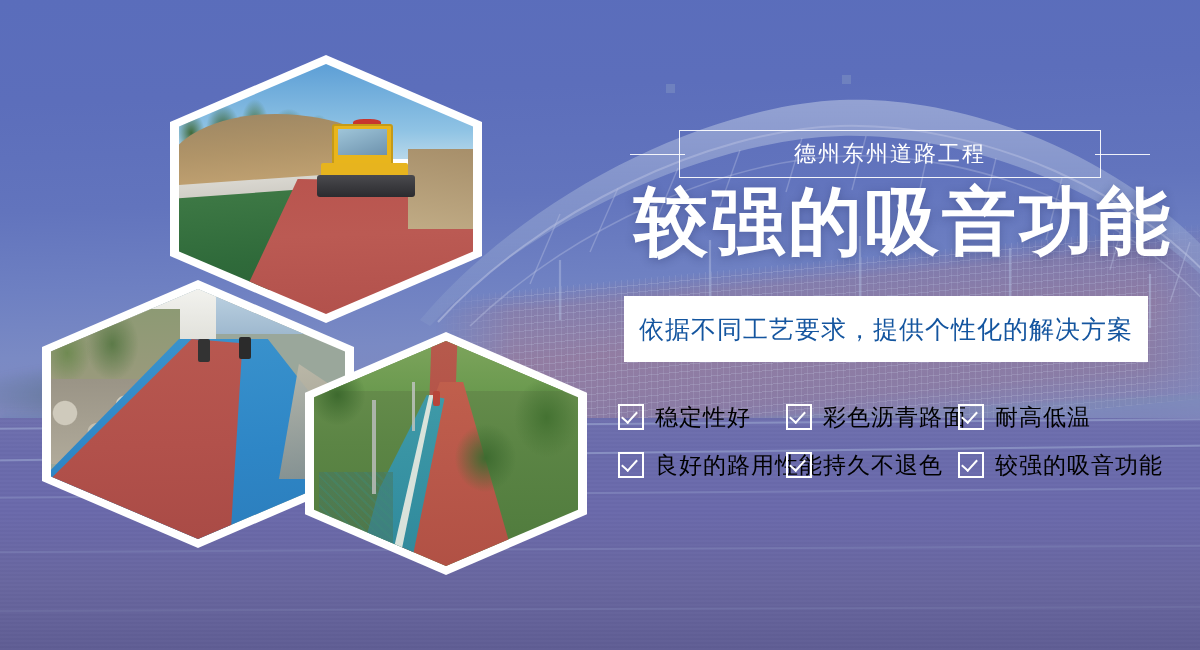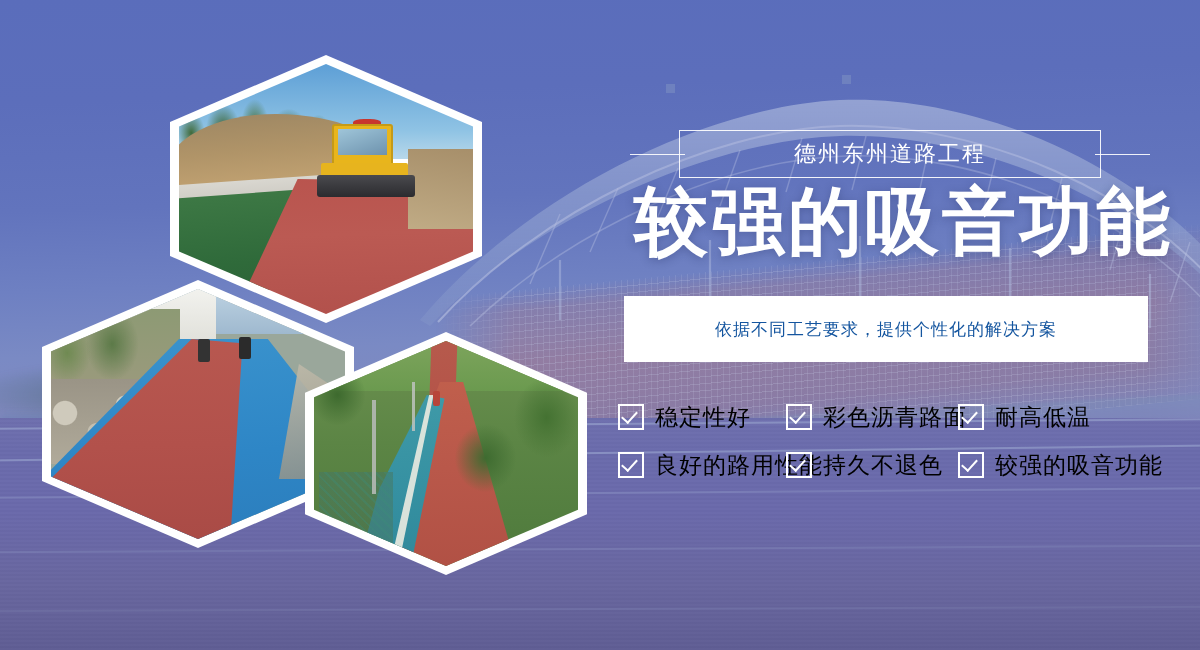--- a/index.html
+++ b/index.html
@@ -305,21 +305,21 @@
     position: absolute;
     left: 624px; top: 296px;
     width: 524px; height: 66px;
     background: #ffffff;
     display: flex;
     align-items: center;
     justify-content: center;
   }
   .subtitle-text {
     color: #14559f;
-    font-size: 17px;
+    font-size: 25px;
     letter-spacing: 1px;
     white-space: nowrap;
   }
 
   .features {
     position: absolute;
     left: 618px; top: 393px;
     width: 566px;
     display: grid;
     grid-template-columns: 168px 172px 226px;

